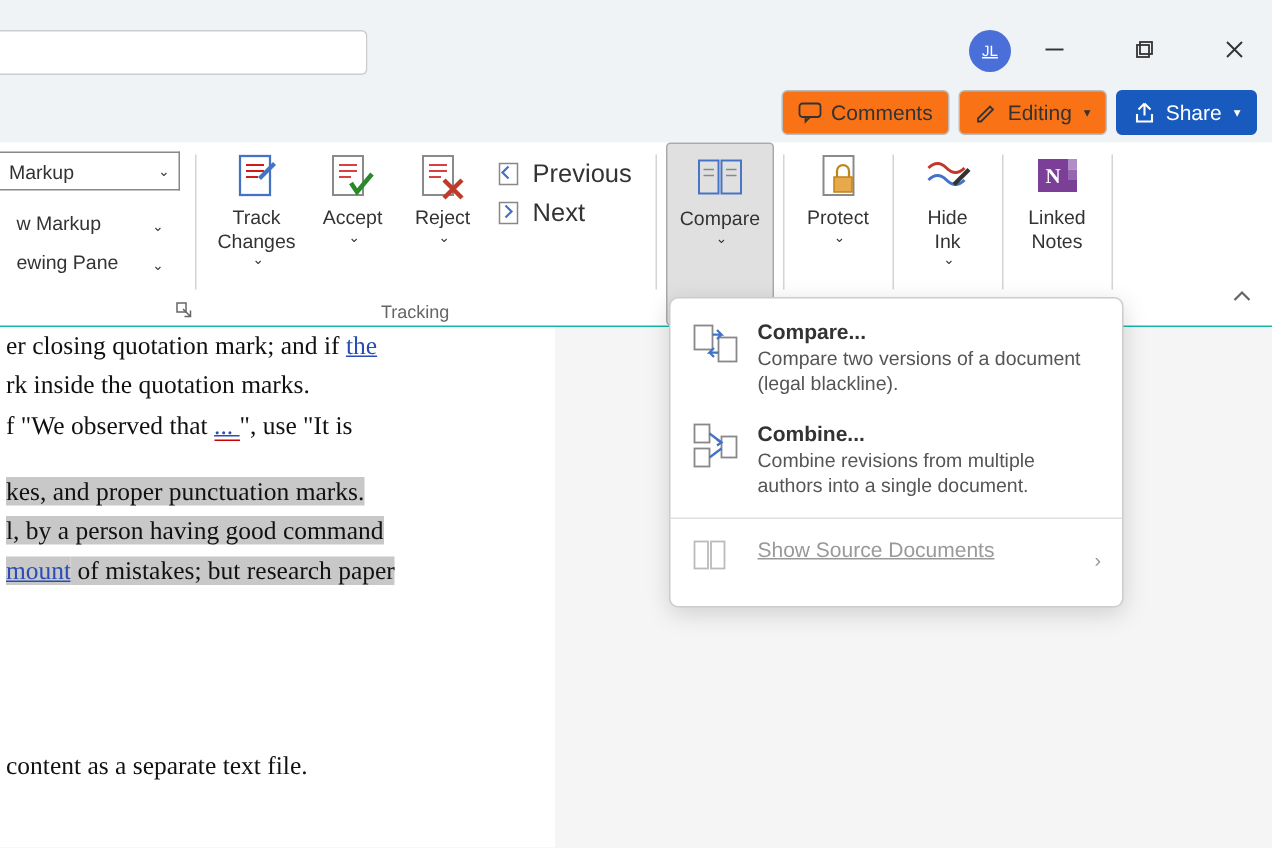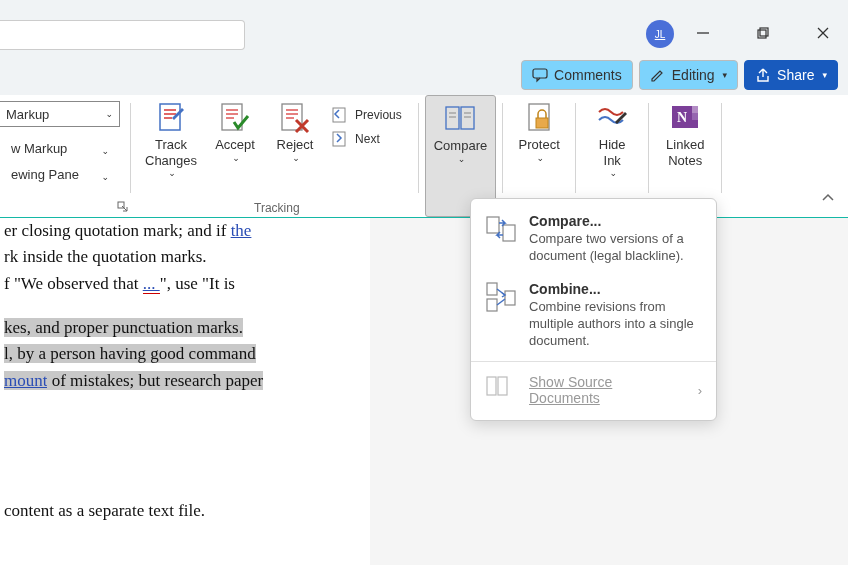--- a/index.html
+++ b/index.html
@@ -64,21 +64,21 @@
     justify-content: flex-end;
     align-items: center;
     gap: 6px;
     padding-right: 10px;
   }
   .actionbtn {
     height: 30px;
     padding: 0 10px;
     border: 1px solid #bbb;
     border-radius: 4px;
-    background: #7dd3fc;
+    background: #f97316;
     display: flex;
     align-items: center;
     gap: 6px;
     cursor: pointer;
     font-size: 14px;
   }
   .actionbtn.share {
     background: #185abd;
     border-color: #185abd;
     color: #fff;
@@ -147,43 +147,42 @@
   }
   .bigbtn .iconbox { width: 36px; height: 36px; display: flex; align-items: center; justify-content: center; }
   .bigbtn .lbl { font-size: 13px; margin-top: 2px; text-align: center; line-height: 1.2; display:flex; flex-direction:column; align-items:center;}
   .caret { font-size: 9px; margin-left: 2px; }
   .smallbtn {
     display: flex;
     align-items: center;
     gap: 6px;
     padding: 3px 6px;
     cursor: pointer;
-    font-size: 12px;
+    font-size: 17px;
   }
   .sep { width: 1px; background: #d4d4d4; margin: 8px 6px 24px; }
   .collapse-caret {
     position: absolute;
     right: 12px;
     bottom: 8px;
     cursor: pointer;
   }
   
   
   .dropdown {
     position: absolute;
     left: 446px;
     top: 198px;
-    width: 247px;
+    width: 303px;
     background: #fff;
     border: 1px solid #ccc;
     border-radius: 6px;
     box-shadow: 0 4px 16px rgba(0,0,0,0.15);
     padding: 6px 0;
     z-index: 100;
-    margin-left: 24px;
   }
   .dd-item {
     display: flex;
     gap: 12px;
     padding: 8px 14px;
     cursor: pointer;
   }
   .dd-icon { width: 32px; height: 32px; flex-shrink: 0; }
   .dd-text { flex: 1; }
   .dd-title { font-size: 14px; font-weight: 600; color: #333; }

